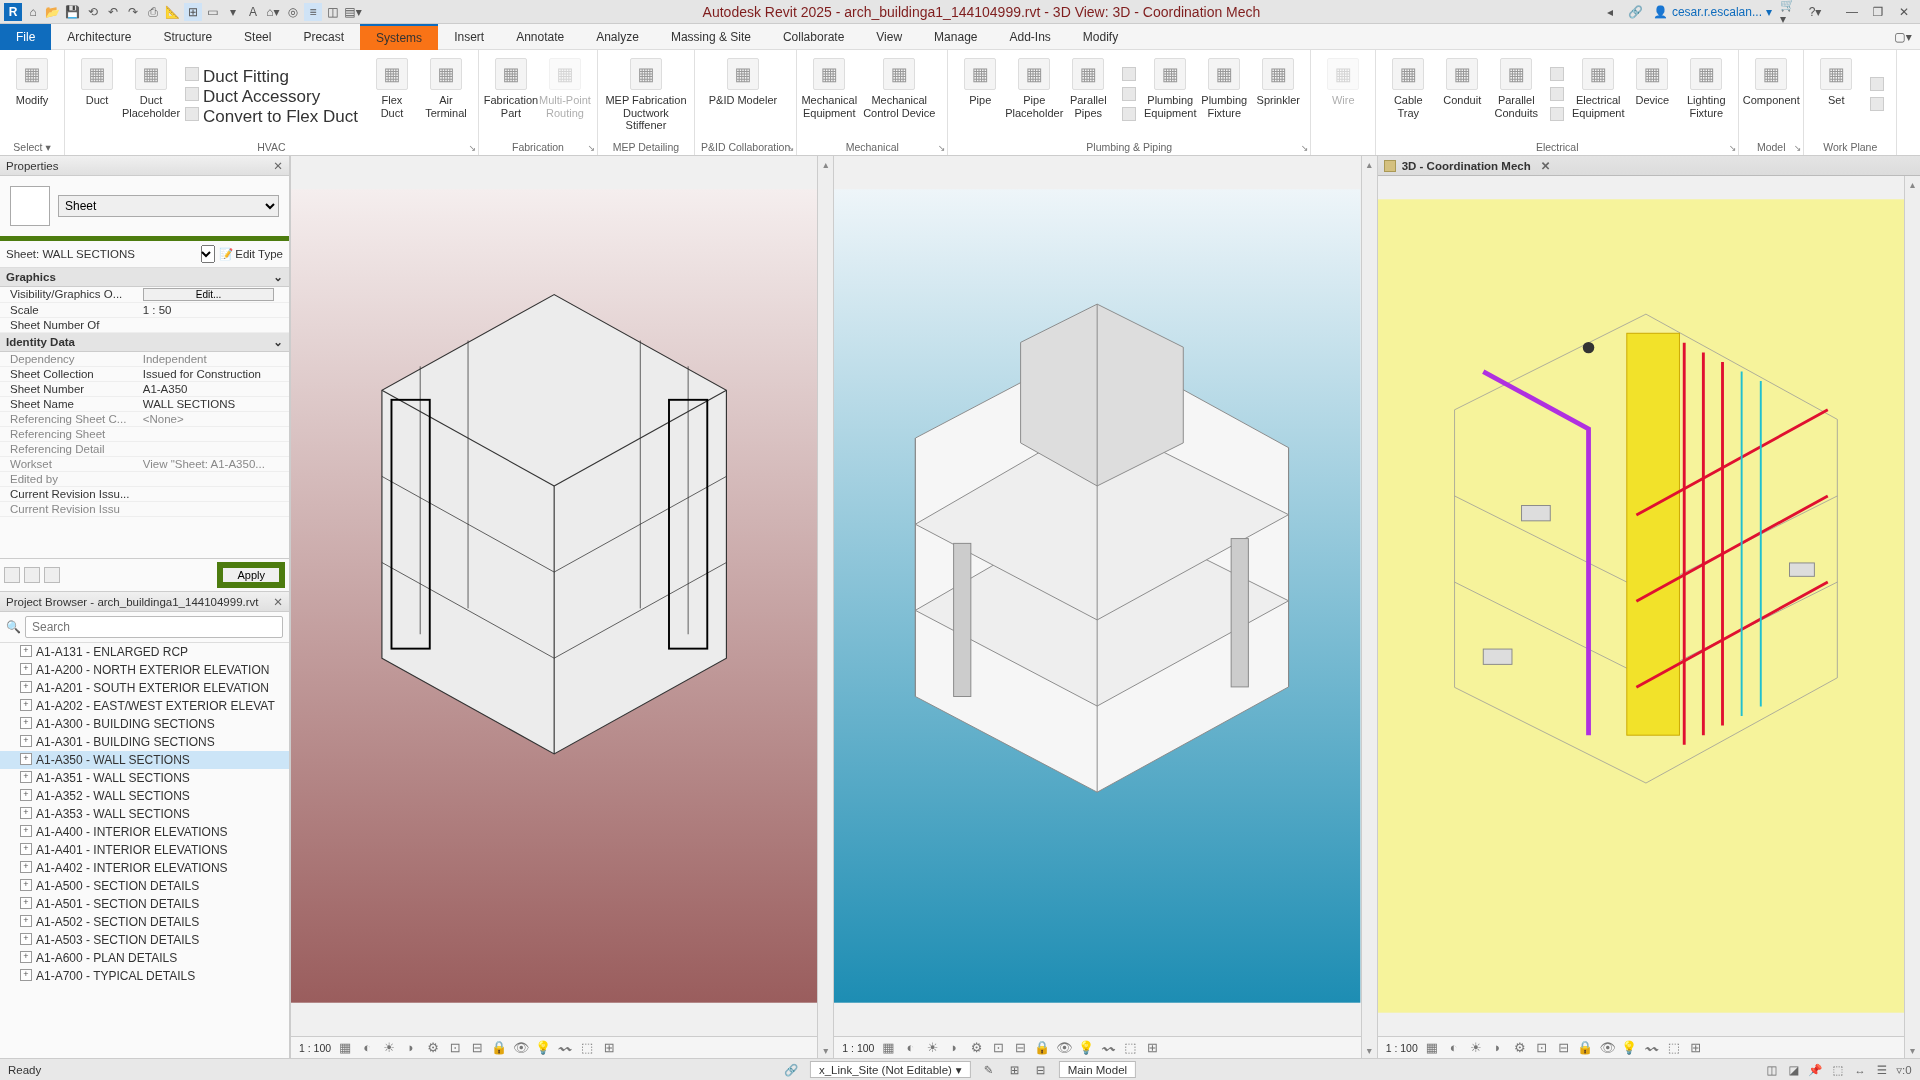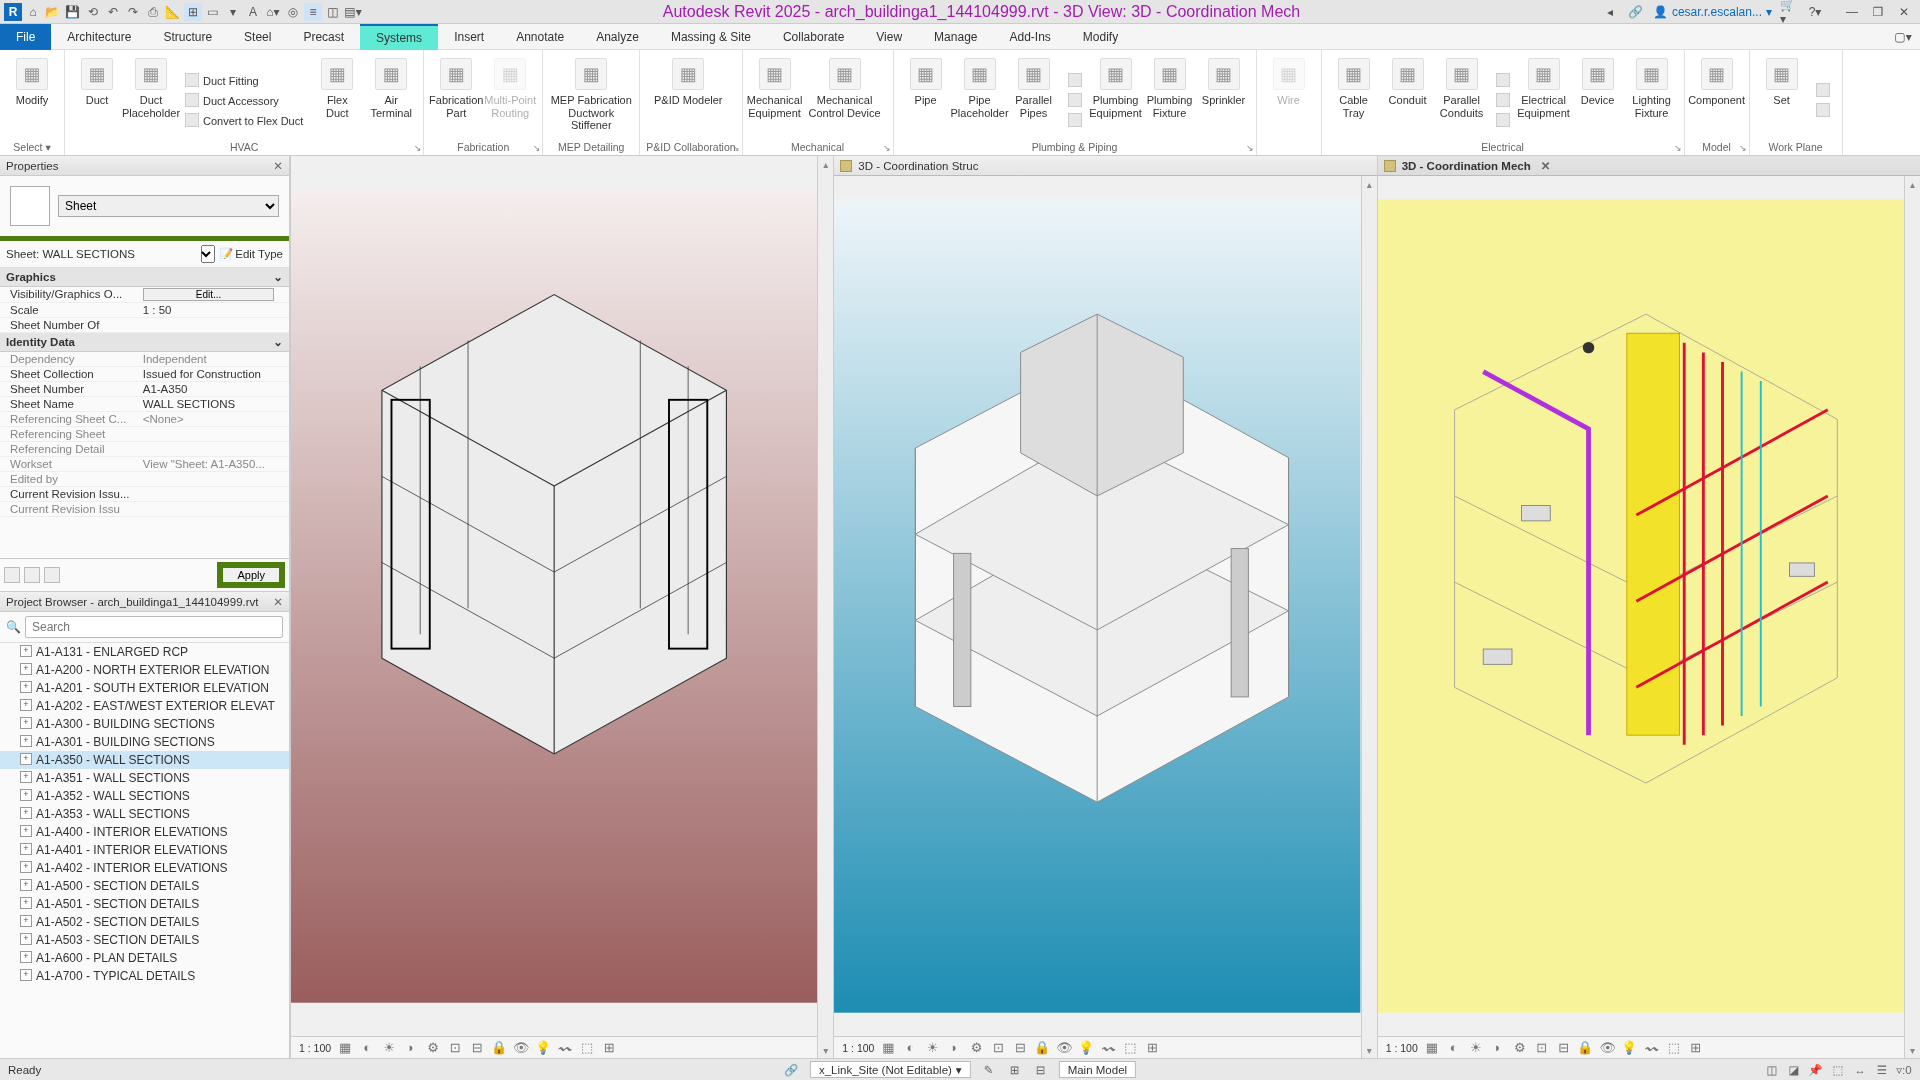--- a/index.html
+++ b/index.html
@@ -1,35 +1,35 @@
 <!DOCTYPE html>
 <html><head>
 <meta charset="utf-8">
 <style>
 * { margin: 0; padding: 0; box-sizing: border-box; font-family: "Segoe UI", Tahoma, sans-serif; }
 body { background: #f0f0f0; overflow: hidden; width: 1920px; height: 1080px; font-size: 12px; color: #333; }
 .titlebar { height: 24px; background: #e5e5e5; display: flex; align-items: center; padding: 0 4px; border-bottom: 1px solid #ccc; }
 .titlebar .qat { display: flex; gap: 2px; align-items: center; }
 .qat-icon { width: 18px; height: 18px; display: flex; align-items: center; justify-content: center; cursor: pointer; color: #555; }
-.titlebar .title { flex: 1; text-align: center; font-size: 16px; color: #a21caf; }
+.titlebar .title { flex: 1; text-align: center; font-size: 14px; color: #7f1d1d; }
 .titlebar .right-controls { display: flex; align-items: center; gap: 8px; }
 .win-controls { display: flex; gap: 2px; margin-left: 8px; }
 .win-btn { width: 24px; height: 18px; display:flex; align-items:center; justify-content:center; cursor:pointer; color:#555; }
 .ribbon-tabs { height: 26px; background: #f5f5f5; display: flex; align-items: center; border-bottom: 1px solid #ddd; }
 .ribbon-tab { padding: 0 16px; height: 26px; display: flex; align-items: center; cursor: pointer; font-size: 12px; color: #333; }
 .ribbon-tab.file { background: #0f6cbd; color: white; }
-.ribbon-tab.active { background: #5eead4; border-top: 2px solid #0f6cbd; }
+.ribbon-tab.active { background: #f97316; border-top: 2px solid #0f6cbd; }
 .ribbon { height: 106px; background: #fff; display: flex; border-bottom: 1px solid #ccc; }
 .ribbon-group { border-right: 1px solid #e0e0e0; padding: 4px 6px 0; display: flex; flex-direction: column; position: relative; }
 .ribbon-group-label { font-size: 10.5px; text-align: center; padding: 2px 0; color: #666; white-space: nowrap; }
 .ribbon-group-expand { position: absolute; right: 2px; bottom: 2px; font-size: 9px; color: #888; cursor: pointer; }
 .ribbon-buttons { display: flex; gap: 2px; flex: 1; }
 .rbtn-large { width: 52px; height: 82px; display: flex; flex-direction: column; align-items: center; justify-content: flex-start; padding-top: 4px; cursor: pointer; font-size: 11px; text-align: center; line-height: 1.15; }
 .rbtn-large .ico { width: 32px; height: 32px; margin-bottom: 4px; display: flex; align-items: center; justify-content: center; background: #f4f4f4; border: 1px solid #ddd; border-radius: 2px; color: #999; font-size: 18px; }
-.rbtn-small { height: 20px; padding: 0 6px; display: flex; align-items: flex-end; gap: 4px; cursor: pointer; font-size: 11px; white-space: nowrap; }
+.rbtn-small { height: 20px; padding: 0 6px; display: flex; align-items: flex-start; gap: 4px; cursor: pointer; font-size: 17px; white-space: nowrap; }
 .rbtn-small .ico-s { width: 14px; height: 14px; background: #e8e8e8; border: 1px solid #ccc; display:inline-block; }
 .rbtn-stack { display:flex; flex-direction:column; justify-content:center; }
 .rbtn-large.disabled { opacity:.4; }
 
 .content { display: flex; height: calc(1080px - 24px - 26px - 106px - 22px); }
 .left-panel { width: 290px; display: flex; flex-direction: column; background: #fafafa; border-right: 1px solid #ccc; }
 .panel-title { height: 20px; background: linear-gradient(#f0f0f0,#e0e0e0); border-bottom: 1px solid #ccc; padding: 0 6px; font-size: 11.5px; display: flex; align-items: center; justify-content: space-between; }
 .panel-close { cursor: pointer; color: #666; }
 .props-header { display: flex; align-items: center; gap: 8px; padding: 10px; border-bottom: 5px solid #4d7c0f; }
 .props-header .sheet-icon { width: 40px; height: 40px; border: 1px solid #aaa; background: #fff; }
@@ -538,24 +538,20 @@
             </div>
           </div>
           <div class="view-scroll-v">
             <div class="arrow">▴</div>
             <div style="flex:1"></div>
             <div class="arrow">▾</div>
           </div>
         </div>
       </div>
       <div class="viewport">
-        <div class="view-header">
-          <span class="hicon"></span>
-          <span>3D - Coordination Struc</span>
-        </div>
         <div class="view-wrap">
           <div class="view-main">
             <div class="view-canvas">
               <svg viewBox="0 0 550 850">
                 <rect width="550" height="850" fill="url(#g2)"></rect>
     <g transform="translate(275,420)" stroke="#888" stroke-width="1" fill="#f6f6f6">
       <polygon points="-190,110 0,210 200,100 200,-150 0,-260 -190,-160"></polygon>
       <polygon points="-190,20 0,120 200,10 0,-90" fill="#eee"></polygon>
       <polygon points="-190,-70 0,30 200,-80 0,-180" fill="#eee"></polygon>
       <polygon points="-80,-260 0,-300 90,-255 90,-155 0,-110 -80,-155" fill="#ddd"></polygon>

